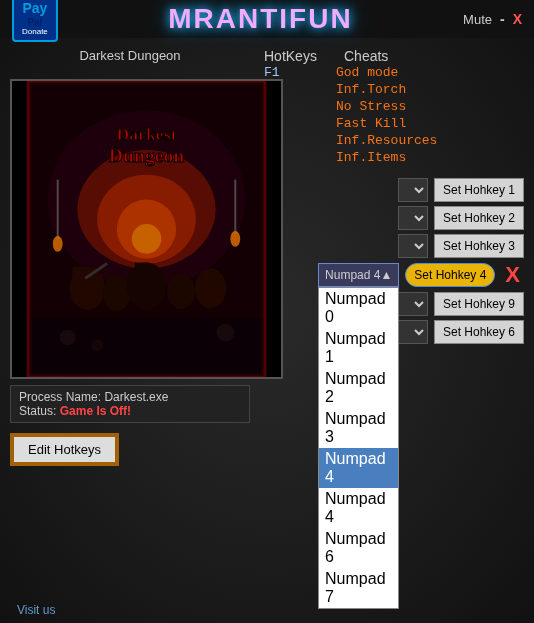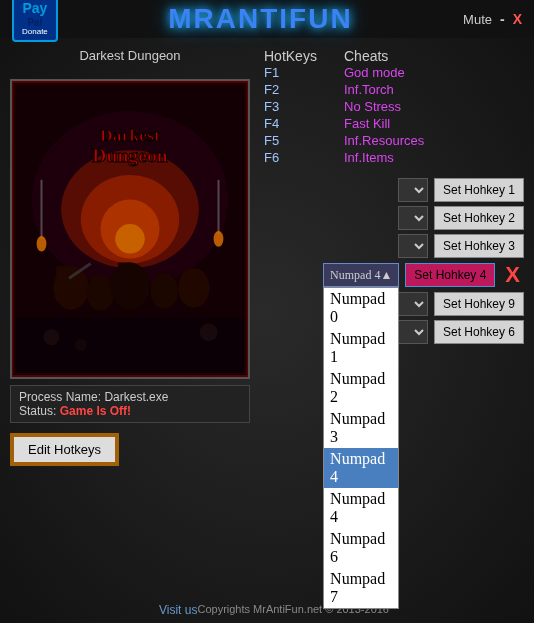--- a/index.html
+++ b/index.html
@@ -45,21 +45,21 @@
       font-size: 10px;
     }
     #paypal-btn .donate {
       color: #fff;
       font-size: 8px;
     }
 
     #app-title {
       font-size: 28px;
       font-weight: bold;
-      color: #3b82f6;
+      color: #f0abfc;
       text-shadow: 0 0 10px #29b6f6, 0 0 20px #0288d1;
       letter-spacing: 2px;
       font-family: 'Arial Black', sans-serif;
       flex: 1;
       text-align: center;
     }
 
     #window-controls {
       display: flex;
       gap: 8px;
@@ -96,21 +96,21 @@
     }
 
     #game-title {
       text-align: center;
       color: #ccc;
       font-size: 13px;
       margin-bottom: 16px;
     }
 
     #game-image-container {
-      width: 240px;
+      width: 273px;
       height: 300px;
       border: 2px solid #555;
       background: #000;
       overflow: hidden;
       position: relative;
     }
 
     
     #game-image-svg {
       width: 100%;
@@ -169,30 +169,31 @@
       font-size: 14px;
       width: 60px;
     }
     .header-cheats {
       color: #ccc;
       font-size: 14px;
     }
 
     .hotkey-row {
       display: flex;
-      gap: 20px;
+      gap: 12px;
       padding: 1px 4px;
+      font-family: Liberation Mono, monospace;
     }
     .hotkey-key {
       color: #a0c4ff;
       font-size: 13px;
       width: 60px;
     }
     .hotkey-cheat {
-      color: #d946ef;
+      color: #f97316;
       font-size: 13px;
     }
 
     
     #hotkey-setters {
       display: flex;
       flex-direction: column;
       gap: 4px;
       margin-bottom: 6px;
       align-items: flex-end;
@@ -220,22 +221,23 @@
       height: 24px;
       background: #d4d4d4;
       border: 1px solid #888;
       font-size: 12px;
       color: #000;
       cursor: pointer;
       text-align: center;
     }
 
     .set-hotkey-btn.active {
-      background: #be185d;
+      background: #eab308;
       border-color: #4a90d9;
+      border-radius: 12px;
     }
 
     #x-icon {
       color: #ff4444;
       font-size: 22px;
       font-weight: bold;
       padding: 0 4px;
       cursor: pointer;
     }
 
@@ -268,24 +270,24 @@
     }
     .dropdown-item.selected {
       background: #4a7fbf;
       color: #fff;
     }
 
     
     #footer {
       position: absolute;
       bottom: 6px;
-      left: 14px;
+      left: 5px;
       right: 0;
       display: flex;
-      justify-content: center;
+      justify-content: space-between;
       padding: 0 12px;
     }
     #visit-us {
       color: #6699cc;
       font-size: 12px;
       cursor: pointer;
     }
     #copyright {
       color: #888;
       font-size: 11px;
@@ -422,21 +424,21 @@
         <select class="hotkey-dropdown"></select>
         <button class="set-hotkey-btn">Set Hohkey 2</button>
       </div>
 
       <div class="hotkey-setter-row">
         <select class="hotkey-dropdown"></select>
         <button class="set-hotkey-btn">Set Hohkey 3</button>
       </div>
 
       <div class="hotkey-setter-row" style="position:relative; z-index:10;">
-        <div id="dropdown-container" style="position:relative; flex:1;font-family:Liberation Serif, serif;">
+        <div id="dropdown-container" style="position:relative; flex:1;">
           <div class="hotkey-dropdown dropdown-open" style="display:flex; align-items:center; justify-content:space-between; padding: 2px 6px; cursor:pointer;">
             <span>Numpad 4</span>
             <span>▲</span>
           </div>
           <div class="dropdown-list">
             <div class="dropdown-item">Numpad 0</div>
             <div class="dropdown-item">Numpad 1</div>
             <div class="dropdown-item">Numpad 2</div>
             <div class="dropdown-item">Numpad 3</div>
             <div class="dropdown-item selected">Numpad 4</div>
@@ -458,14 +460,13 @@
         <select class="hotkey-dropdown"></select>
         <button class="set-hotkey-btn">Set Hohkey 6</button>
       </div>
     </div>
 
   </div>
 </div>
 
 <div id="footer">
   <span id="visit-us">Visit us</span>
-  <span id="copyright">Copyrights MrAntiFun.net © 2013-2016</span>
 </div>
 
 </body></html>

